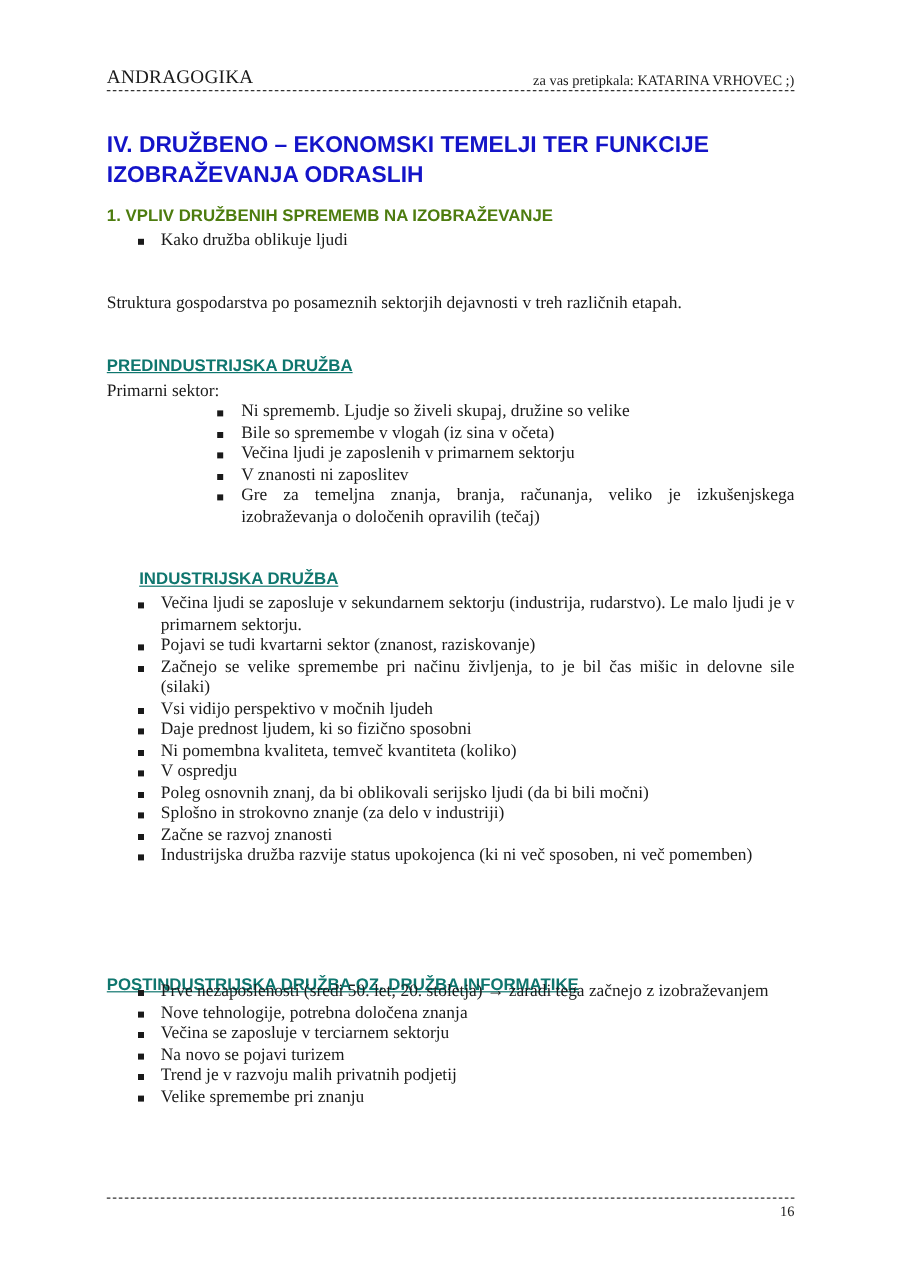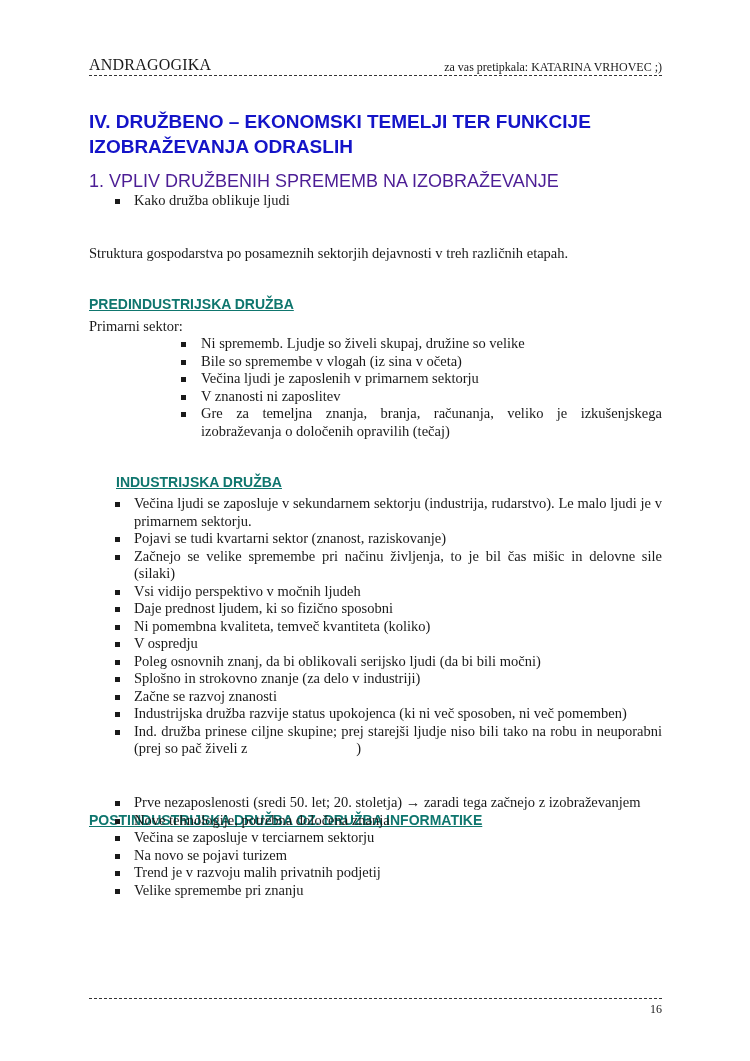--- a/index.html
+++ b/index.html
@@ -4,38 +4,38 @@
 <style>
   html, body { margin: 0; padding: 0; background: #ffffff; }
   body { width: 750px; height: 1061px; position: relative; overflow: hidden;
          font-family: "Liberation Serif", "DejaVu Serif", serif; color: #1a1a1a; font-size: 14.5px; }
   .page { position: absolute; left: 89px; top: 0; width: 573px; }
   .hdr-left { position: absolute; left: 0; top: 56px; font-size: 16px; letter-spacing: 0.2px; text-align: center; }
   .hdr-right { position: absolute; right: 0; top: 60px; font-size: 12px; }
   .hdr-rule { position: absolute; left: 0; right: 0; top: 75px; border-top: 1px dashed #333; }
   .title { position: absolute; left: 0; top: 109px; width: 573px; font-family: "Liberation Sans", "DejaVu Sans", sans-serif;
            font-weight: bold; font-size: 19px; line-height: 25px; color: #1414c8; margin: 0; }
-  .sec1 { position: absolute; left: 0; top: 171px; font-family: "Liberation Sans", sans-serif; font-weight: normal;
-          font-size: 18px; color: #4c1d95; margin: 0; }
+  .sec1 { position: absolute; left: 0; top: 171px; font-family: "Liberation Sans", sans-serif; font-weight: bold;
+          font-size: 14px; color: #4d7c0f; margin: 0; }
   ul.b { list-style: none; margin: 0; padding: 0; }
   ul.b li { position: relative; padding-left: 45px; line-height: 17.5px; text-align: justify; }
   ul.b li::before { content: ""; position: absolute; left: 26px; top: 7px; width: 5px; height: 5px; background: #1a1a1a; }
   ul.deep li { padding-left: 112px; }
   ul.deep li::before { left: 92px; }
   .list1 { position: absolute; left: 0; top: 192px; width: 573px; }
   .para { position: absolute; left: 0; top: 245px; }
   .teal { font-family: "Liberation Sans", sans-serif; font-weight: bold; font-size: 14px; color: #0f766e;
           text-decoration: underline; margin: 0; }
   .h-pre { position: absolute; left: 0; top: 296px; }
   .primarni { position: absolute; left: 0; top: 318px; }
   .list-pre { position: absolute; left: 0; top: 335px; width: 573px; }
   .h-ind { position: absolute; left: 0; top: 474px; padding-left: 27px; }
   .list-ind { position: absolute; left: 0; top: 495px; width: 573px; }
   .h-post { position: absolute; left: 0; top: 812px; }
-  .list-post { position: absolute; left: 0; top: 794px; width: 573px; }
+  .list-post { position: absolute; left: 0; top: 818px; width: 573px; }
   .ftr-rule { position: absolute; left: 0; right: 0; top: 998px; border-top: 1px dashed #333; }
   .pnum { position: absolute; left: 0; right: 0; top: 1002px; text-align: right; font-size: 12px; }
 </style>
 </head>
 <body>
 
 <div class="page">
   <div class="hdr-left">ANDRAGOGIKA</div>
   <div class="hdr-right">za vas pretipkala: KATARINA VRHOVEC ;)</div>
   <div class="hdr-rule"></div>
@@ -64,21 +64,20 @@
     <li>Pojavi se tudi kvartarni sektor (znanost, raziskovanje)</li>
     <li>Začnejo se velike spremembe pri načinu življenja, to je bil čas mišic in delovne sile (silaki)</li>
     <li>Vsi vidijo perspektivo v močnih ljudeh</li>
     <li>Daje prednost ljudem, ki so fizično sposobni</li>
     <li>Ni pomembna kvaliteta, temveč kvantiteta (koliko)</li>
     <li>V ospredju</li>
     <li>Poleg osnovnih znanj, da bi oblikovali serijsko ljudi (da bi bili močni)</li>
     <li>Splošno in strokovno znanje (za delo v industriji)</li>
     <li>Začne se razvoj znanosti</li>
     <li>Industrijska družba razvije status upokojenca (ki ni več sposoben, ni več pomemben)</li>
-    <li style="white-space:pre-wrap">Ind. družba prinese ciljne skupine; prej starejši ljudje niso bili tako na robu in neuporabni (prej so pač živeli z                              )</li>
   </ul>
 
   <h3 class="teal h-post">POSTINDUSTRIJSKA DRUŽBA OZ. DRUŽBA INFORMATIKE</h3>
   <ul class="b list-post">
     <li>Prve nezaposlenosti (sredi 50. let; 20. stoletja) → zaradi tega začnejo z izobraževanjem</li>
     <li>Nove tehnologije, potrebna določena znanja</li>
     <li>Večina se zaposluje v terciarnem sektorju</li>
     <li>Na novo se pojavi turizem</li>
     <li>Trend je v razvoju malih privatnih podjetij</li>
     <li>Velike spremembe pri znanju</li>

